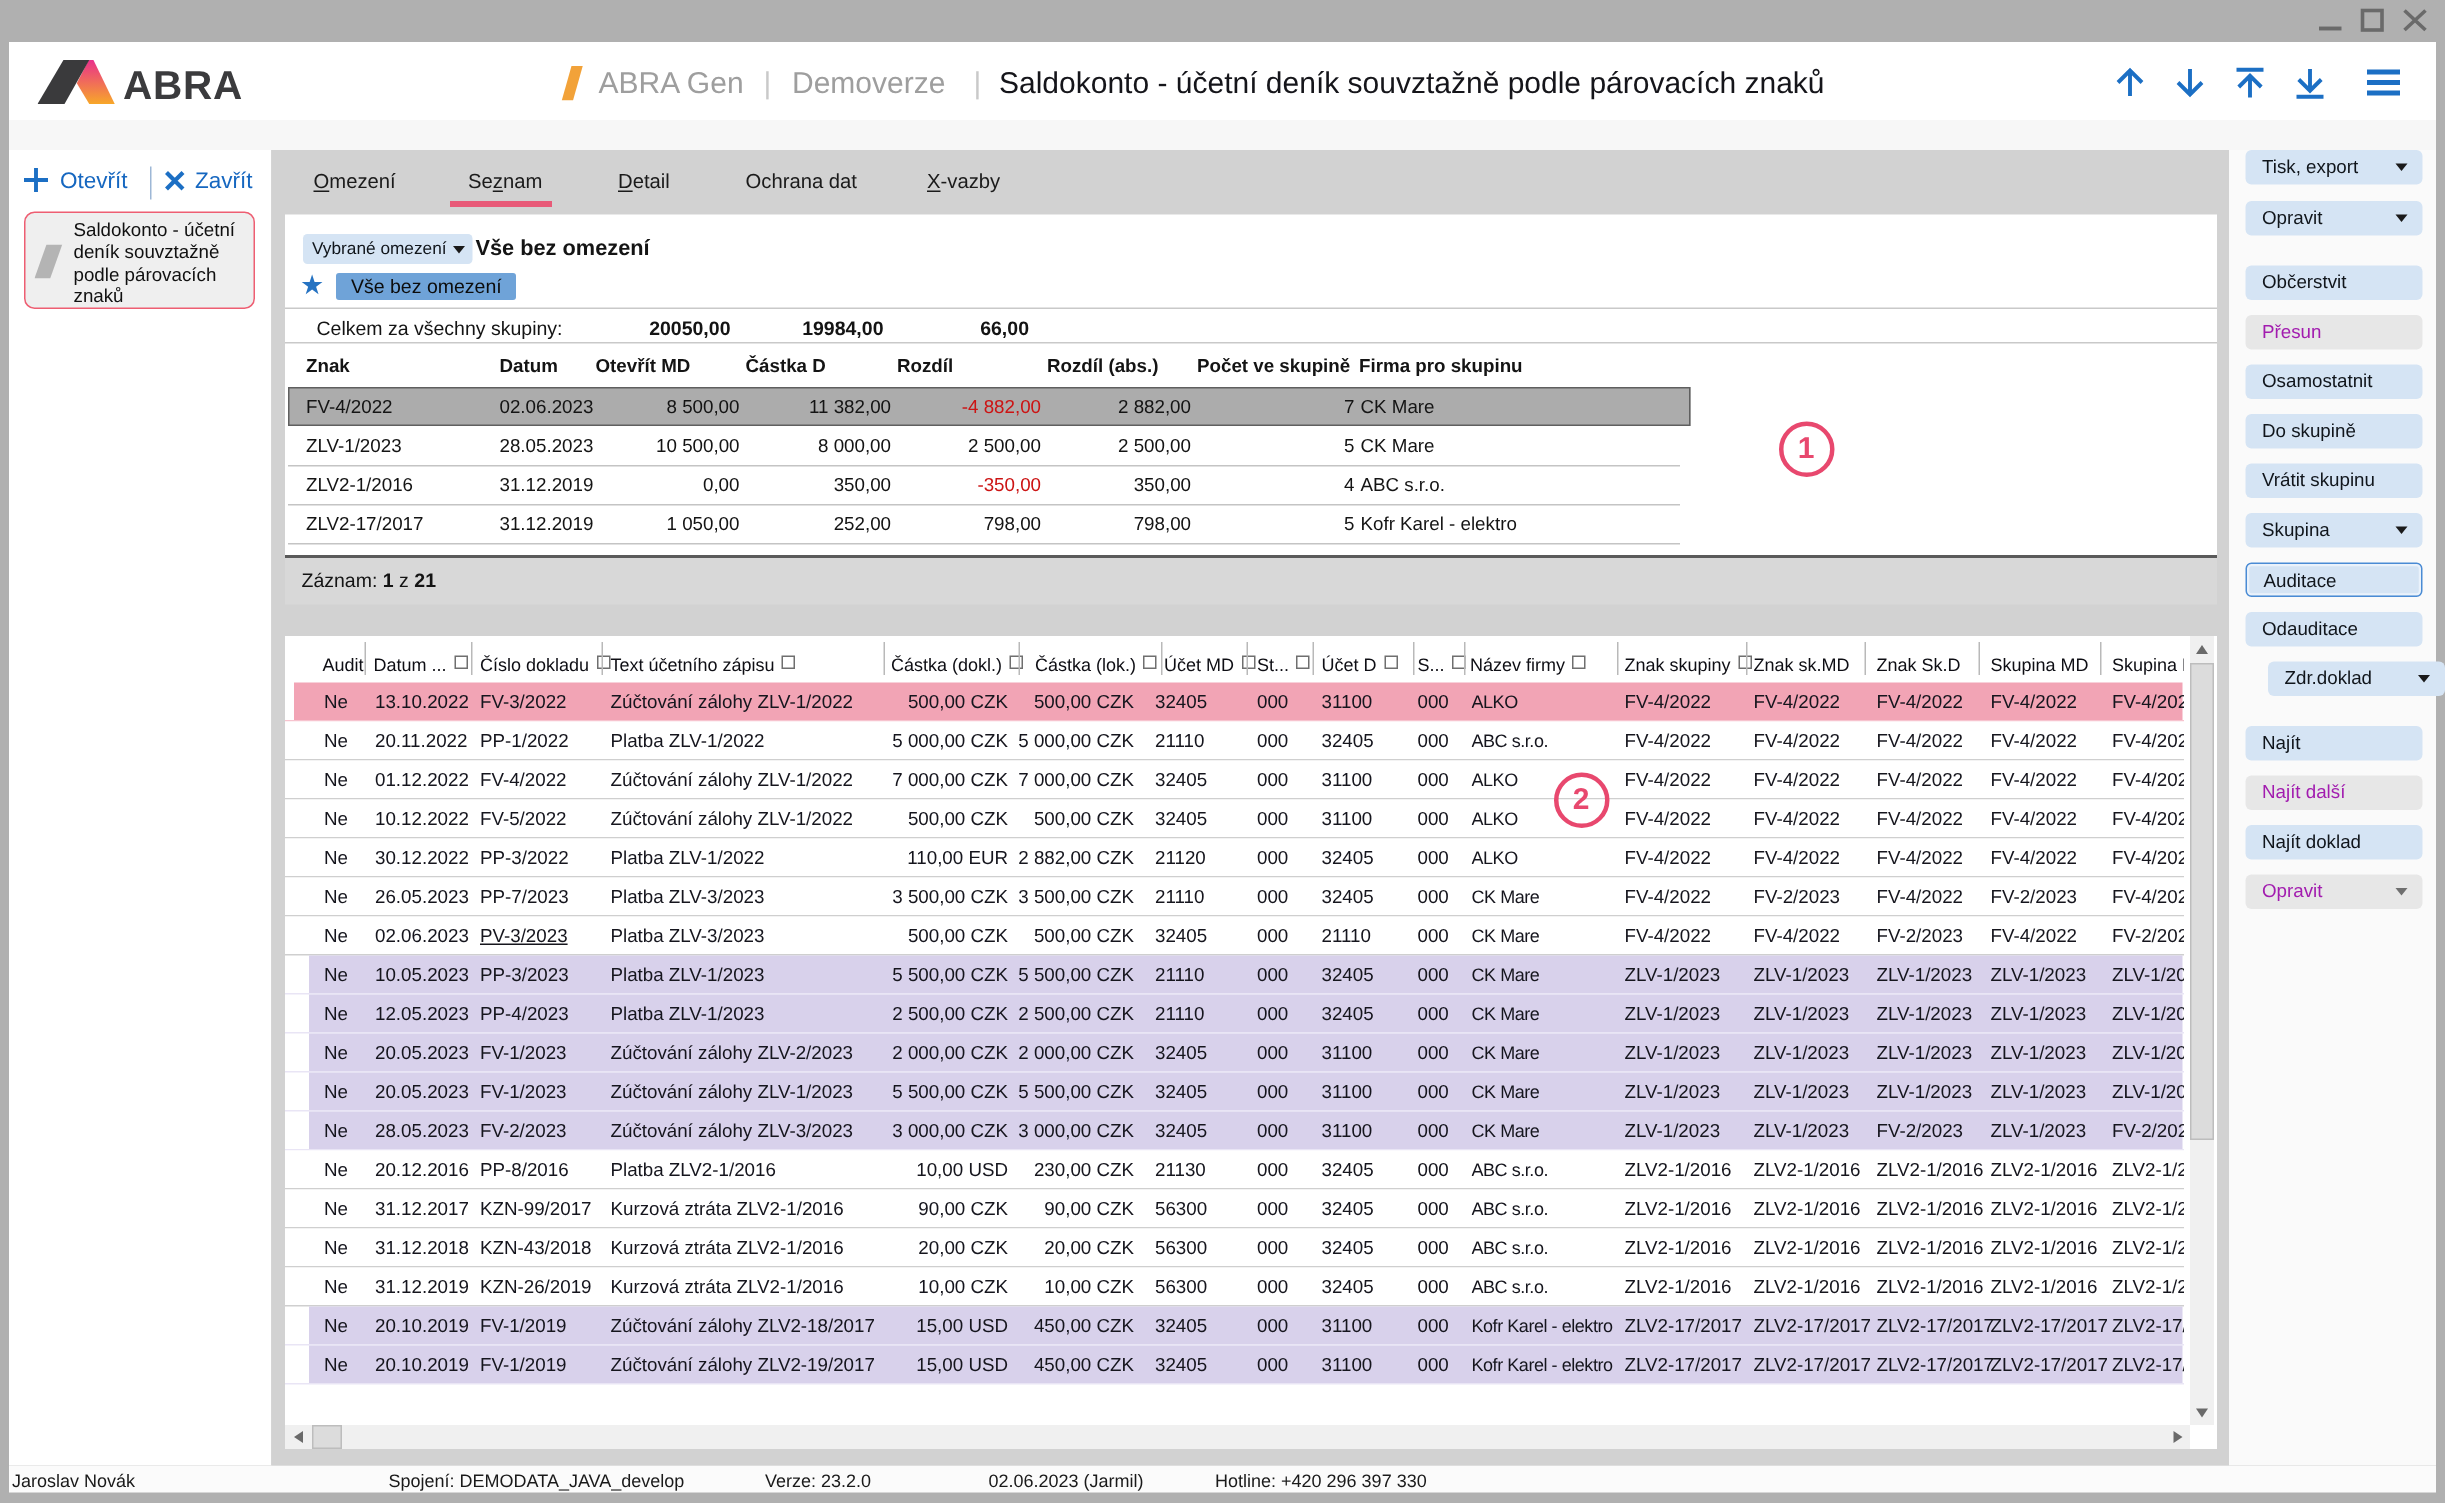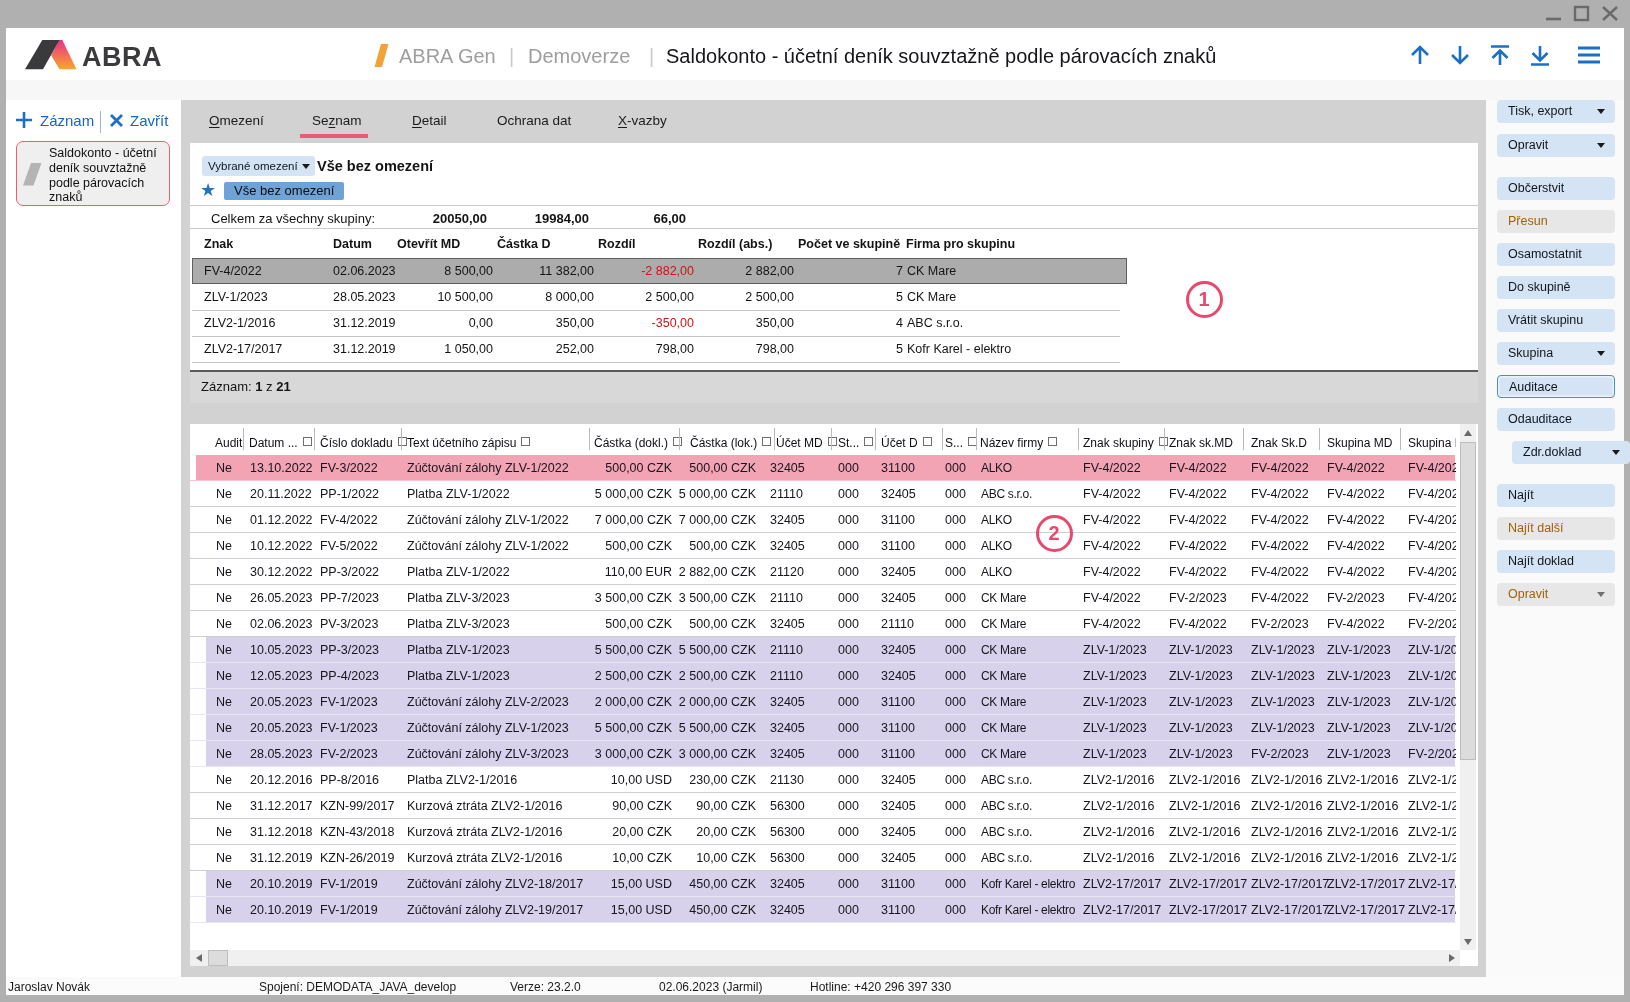--- a/index.html
+++ b/index.html
@@ -84,21 +84,21 @@
   
   .sb-v { left:1460px; top:424px; width:16px; height:526px; background:#f0f0f0; }
   .sb-h { left:190px; top:950px; width:1270px; height:16px; background:#f0f0f0; }
   .sb-thumb { background:#dcdcdc; border:1px solid #bdbdbd; }
   .sb-arrow { width:0; height:0; }
 
   
   .act-btn { left:1497px; width:118px; height:23px; border-radius:4px; font-size:12.5px; }
   .act-btn span { position:absolute; left:11px; top:4px; }
   .act-btn.on { background:#d5e4f4; color:#10151b; cursor:pointer; }
-  .act-btn.off { background:#e7e7e7; color:#a16207; }
+  .act-btn.off { background:#e7e7e7; color:#a21caf; }
   .act-btn.focus { border:1px solid #4a8bd4; box-shadow:inset 0 0 0 1.5px #eaf2fb; }
 
   
   .st-text { top:980px; font-size:12px; color:#1a1a1a; white-space:nowrap; }
 
   
   .ann { width:37px; height:37px; border:3.5px solid #e8486e; border-radius:50%; background:rgba(255,255,255,0.0); text-align:center; font-size:20px; line-height:30px; font-weight:bold; color:#e8486e; }
 </style>
 </head>
 <body>
@@ -174,21 +174,21 @@
     <svg width="26" height="26">
         <path d="M2 6 H24 M2 13 H24 M2 20 H24" fill="none" stroke="#1c6fc4" stroke-width="3.2"></path>
       </svg>
   </div>
 
   <div class="abs" style="left:14px; top:110px; width:20px; height:20px; cursor:pointer;">
     <svg width="20" height="20">
         <path d="M10 2 V18 M2 10 H18" stroke="#1c6fc4" stroke-width="2.6"></path>
       </svg>
   </div>
-  <div class="abs side-link" style="left:40px;">Záznam</div>
+  <div class="abs side-link" style="left:40px;">Otevřít</div>
   <div class="abs side-div"></div>
   <div class="abs" style="left:109px; top:113px; width:15px; height:15px; cursor:pointer;">
     <svg width="15" height="15">
         <path d="M2 2 L13 13 M13 2 L2 13" stroke="#1c6fc4" stroke-width="2.8"></path>
       </svg>
   </div>
   <div class="abs side-link" style="left:130px;">Zavřít</div>
 
   <div class="abs nav-card">
     <svg style="position:absolute; left:6px; top:21px;" width="19" height="23">
@@ -232,21 +232,21 @@
       <div class="abs g-head" style="left: 598px;">Rozdíl</div>
       <div class="abs g-head" style="left: 698px;">Rozdíl (abs.)</div>
       <div class="abs g-head" style="left: 798px;">Počet ve skupině</div>
       <div class="abs g-head" style="left: 906px;">Firma pro skupinu</div>
       <div class="abs g-row-sel" style="top: 258px;"></div>
       <div>
         <div class="abs g-cell" style="left: 204px; top: 264px;">FV-4/2022</div>
         <div class="abs g-cell" style="left: 333px; top: 264px;">02.06.2023</div>
         <div class="abs g-cell" style="left: 373px; top: 264px; width: 120px; text-align: right;">8 500,00</div>
         <div class="abs g-cell" style="left: 474px; top: 264px; width: 120px; text-align: right;">11 382,00</div>
-        <div class="abs g-cell neg" style="left: 574px; top: 264px; width: 120px; text-align: right;">-2 882,00</div>
+        <div class="abs g-cell neg" style="left: 574px; top: 264px; width: 120px; text-align: right;">-4 882,00</div>
         <div class="abs g-cell" style="left: 674px; top: 264px; width: 120px; text-align: right;">2 882,00</div>
         <div class="abs g-cell" style="left: 833px; top: 264px; width: 70px; text-align: right;">7</div>
         <div class="abs g-cell" style="left: 907px; top: 264px;">CK Mare</div>
       </div>
       <div class="abs g-sep" style="top: 310px;"></div>
       <div>
         <div class="abs g-cell" style="left: 204px; top: 290px;">ZLV-1/2023</div>
         <div class="abs g-cell" style="left: 333px; top: 290px;">28.05.2023</div>
         <div class="abs g-cell" style="left: 373px; top: 290px; width: 120px; text-align: right;">10 500,00</div>
         <div class="abs g-cell" style="left: 474px; top: 290px; width: 120px; text-align: right;">8 000,00</div>
@@ -439,21 +439,21 @@
         <div class="j-cell clip" style="left: 791px; width: 99px;">CK Mare</div>
         <div class="j-cell" style="left: 893px;">FV-4/2022</div>
         <div class="j-cell" style="left: 979px;">FV-2/2023</div>
         <div class="j-cell" style="left: 1061px;">FV-4/2022</div>
         <div class="j-cell" style="left: 1137px;">FV-2/2023</div>
         <div class="j-cell" style="left: 1218px;">FV-4/2022</div>
       </div>
       <div class="j-row white" style="top: 187px;">
         <div class="j-cell" style="left: 26px;">Ne</div>
         <div class="j-cell" style="left: 60px;">02.06.2023</div>
-        <div class="j-cell" style="left: 130px;">PV-3/2023</div>
+        <div class="j-cell" style="left: 130px; text-decoration: underline;">PV-3/2023</div>
         <div class="j-cell" style="left: 217px;">Platba ZLV-3/2023</div>
         <div class="j-cell r" style="left: 372px; width: 110px;">500,00 CZK</div>
         <div class="j-cell r" style="left: 456px; width: 110px;">500,00 CZK</div>
         <div class="j-cell" style="left: 580px;">32405</div>
         <div class="j-cell" style="left: 648px;">000</div>
         <div class="j-cell" style="left: 691px;">21110</div>
         <div class="j-cell" style="left: 755px;">000</div>
         <div class="j-cell clip" style="left: 791px; width: 99px;">CK Mare</div>
         <div class="j-cell" style="left: 893px;">FV-4/2022</div>
         <div class="j-cell" style="left: 979px;">FV-4/2022</div>

